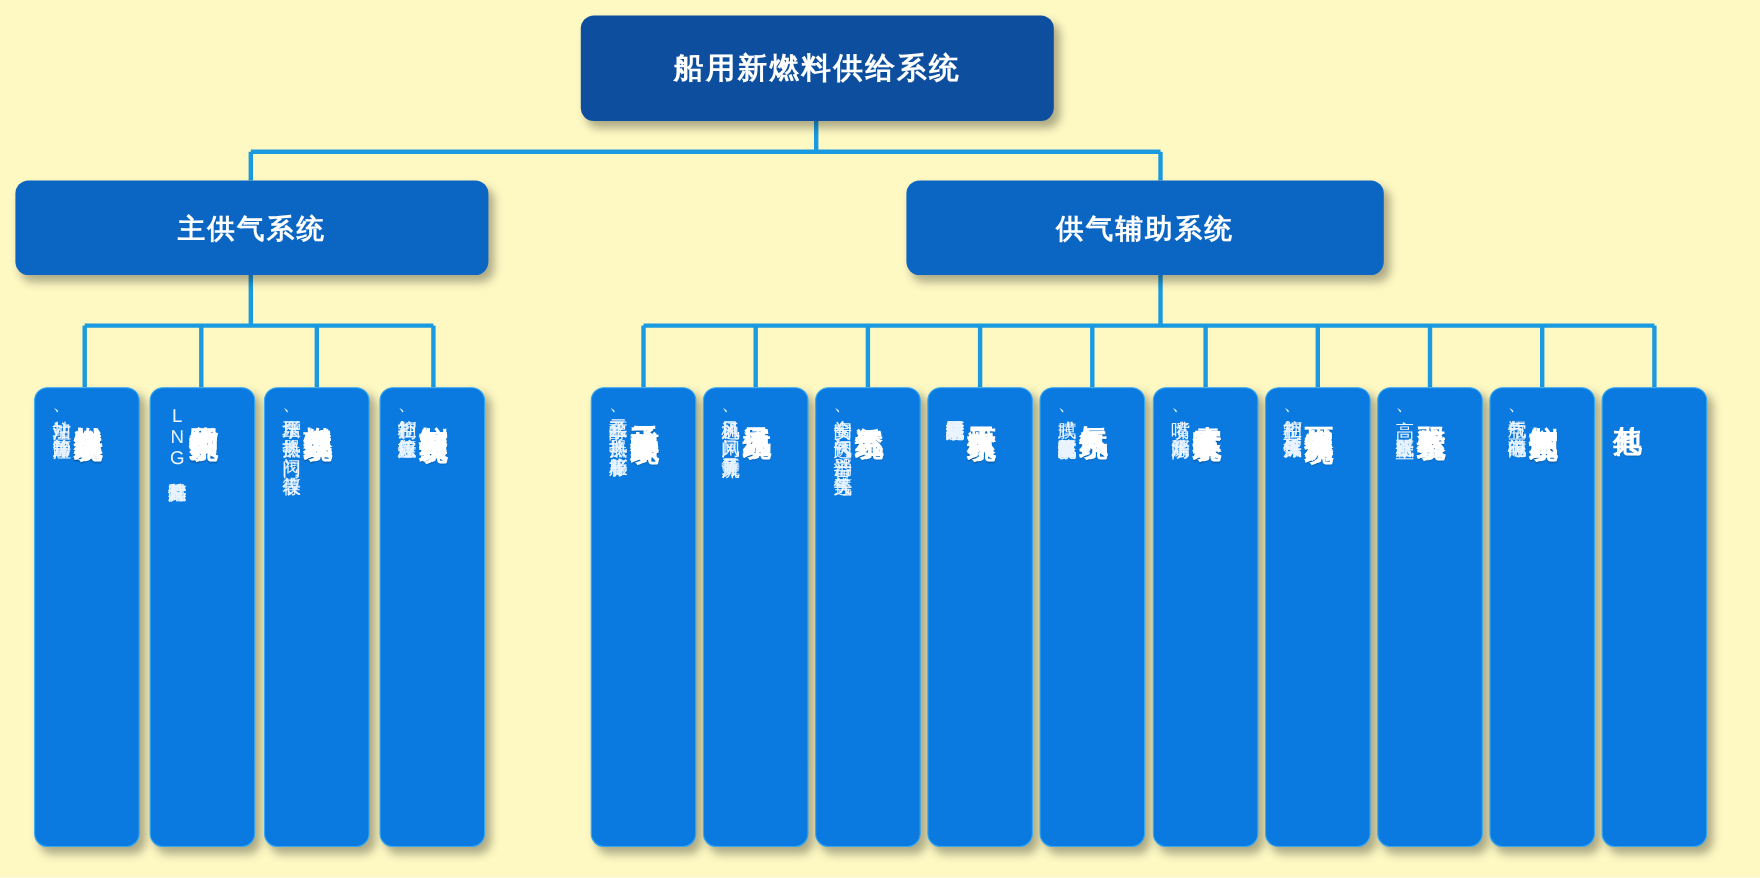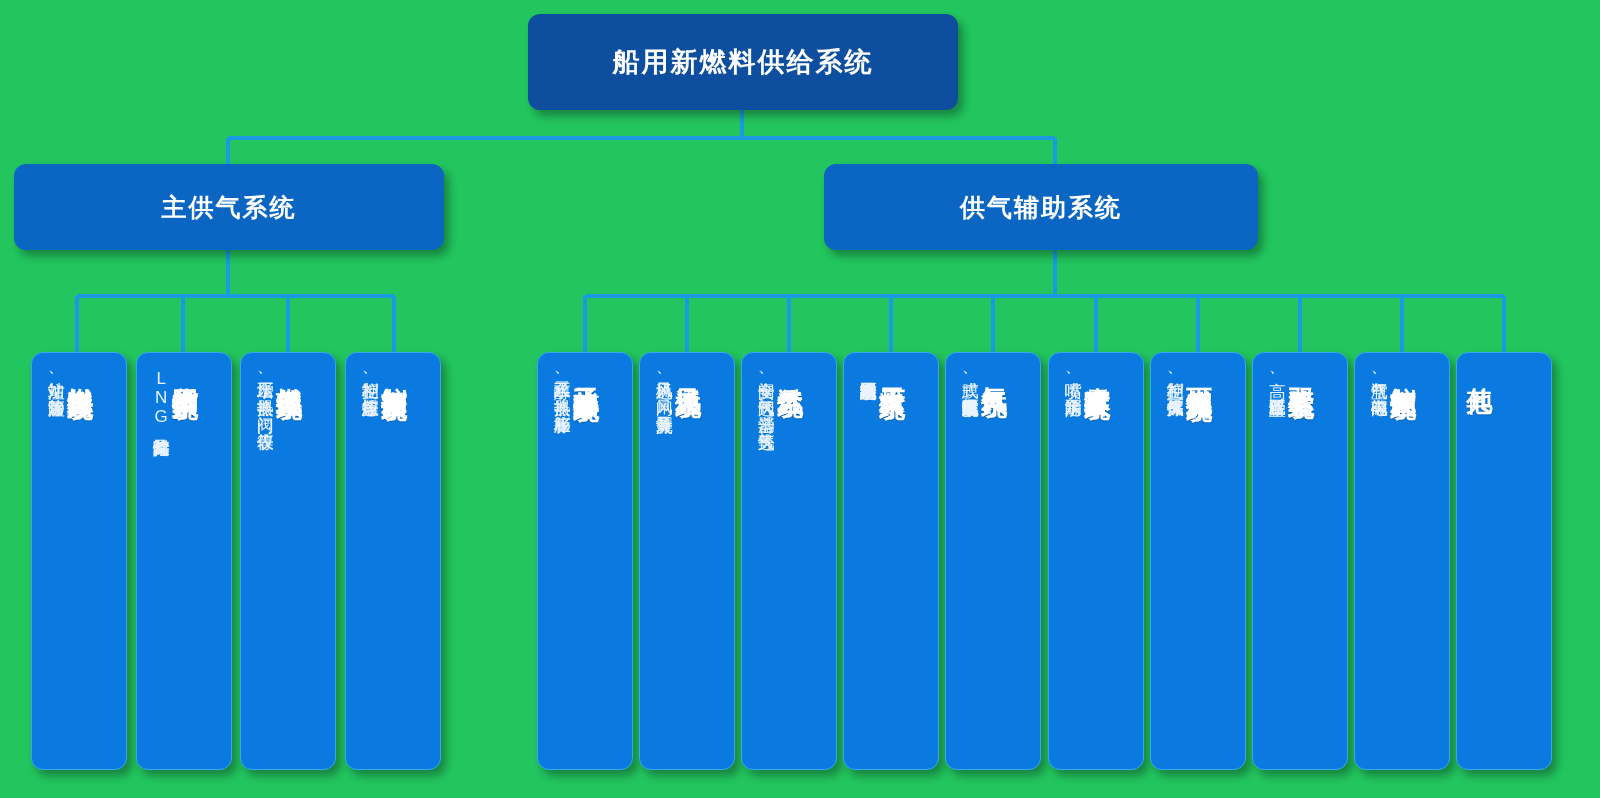--- a/index.html
+++ b/index.html
@@ -11,21 +11,21 @@
     width: 1600px;
     height: 798px;
     font-family: "Liberation Sans", "DejaVu Sans", sans-serif;
     overflow: hidden;
     position: relative;
   }
   #stage {
     position: relative;
     width: 1600px;
     height: 798px;
-    background: #22c55e;
+    background: #fef9c3;
   }
   
   #wires {
     position: absolute;
     left: 0; top: 0;
     width: 1600px; height: 798px;
     pointer-events: none;
   }
   
   .node {

